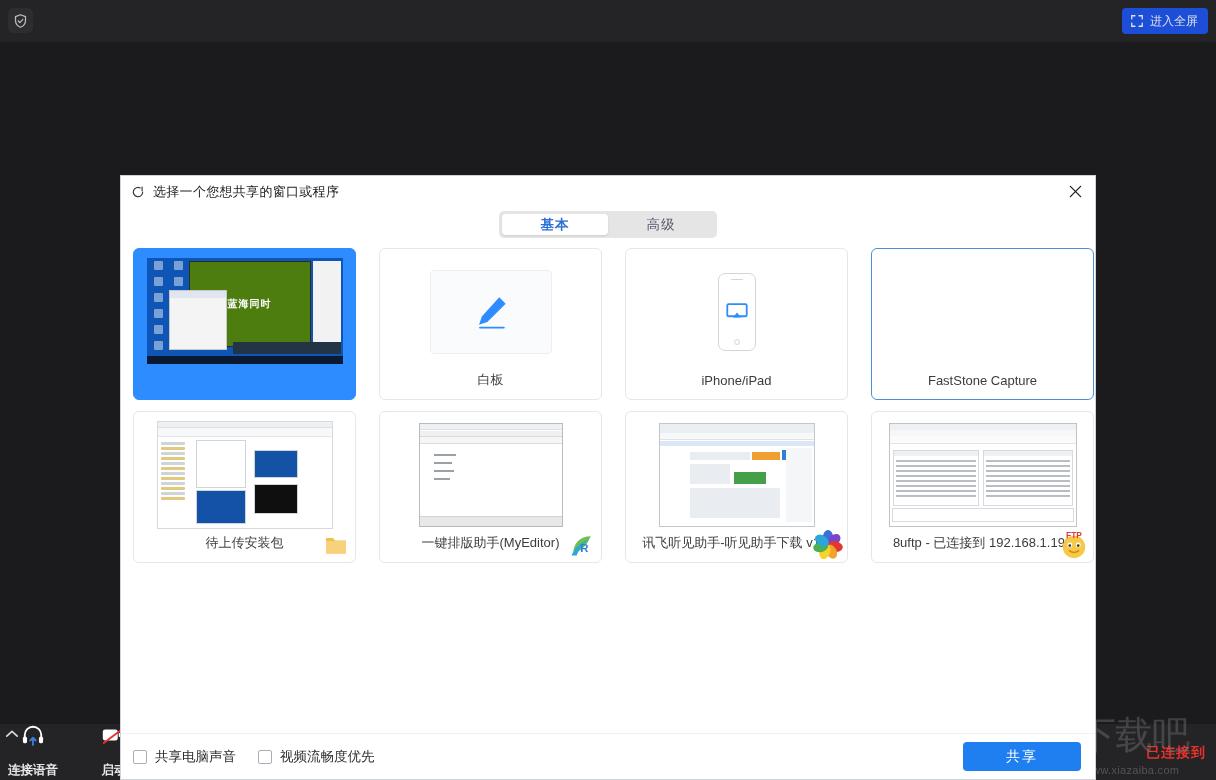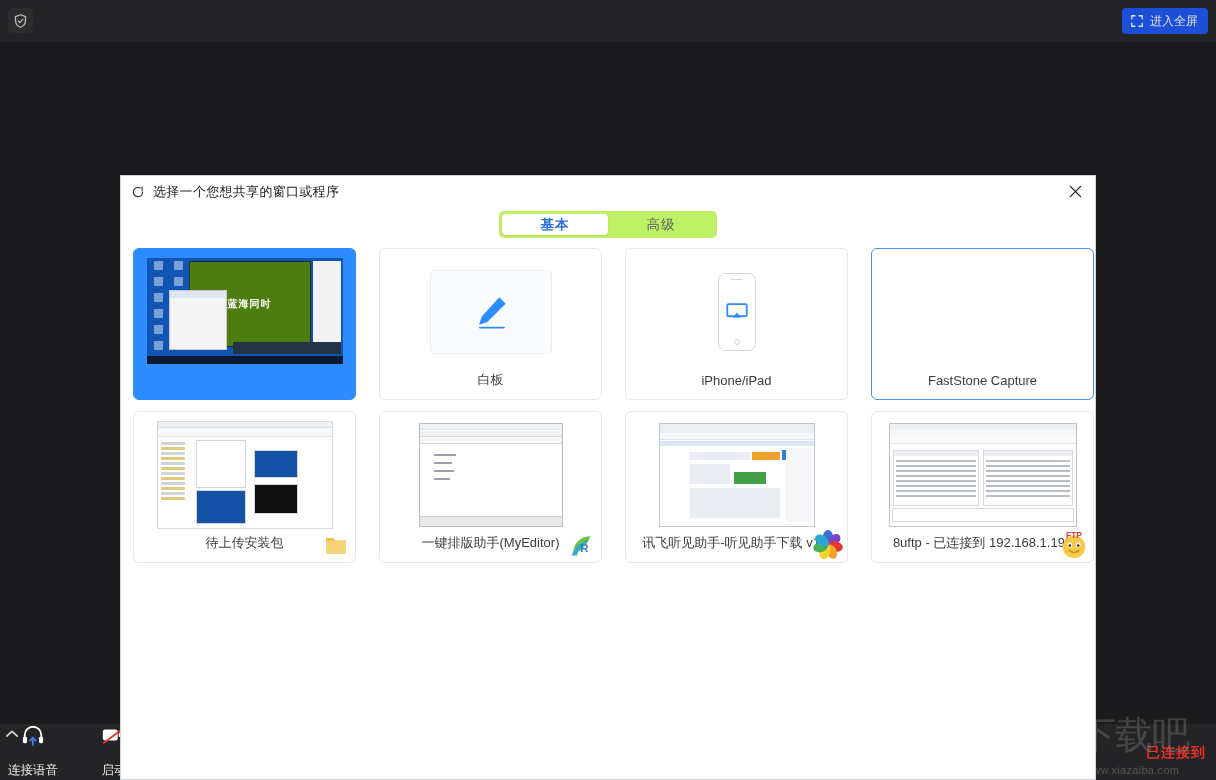--- a/index.html
+++ b/index.html
@@ -50,21 +50,21 @@
     background: #242426;
   }
   .tb-item {
     position: absolute;
     bottom: 2px;
     display: flex; flex-direction: column; align-items: center;
     color: #e8e8e8; font-size: 12.5px;
     cursor: pointer;
     white-space: nowrap;
   }
-  .tb-item .tb-label { margin-top: 18px; line-height: 1.1; }
+  .tb-item .tb-label { margin-top: 18px; line-height: 1.1; font-weight: bold; }
   #tb-audio { left: 4px; width: 58px; }
   #tb-chevron {
     left: 62px; bottom: 22px; width: 24px; height: 20px;
     display: flex; align-items: center; justify-content: center;
     color: #dcdcdc; cursor: pointer;
   }
   #tb-video { left: 88px; width: 52px; }
   #end-meeting {
     position: absolute; right: 10px; bottom: 18px;
     color: #e8322b; font-size: 14px; font-weight: bold;
@@ -125,21 +125,21 @@
   }
 
   
   #tab-bar {
     flex: 0 0 auto;
     display: flex; justify-content: center;
     padding-top: 3px; padding-bottom: 10px;
   }
   #tab-group {
     display: flex;
-    background: #bef264;
+    background: #e5e5e5;
     border-radius: 5px;
     padding: 3px;
     width: 218px;
     height: 27px;
   }
   .tab {
     flex: 1;
     display: flex; align-items: center; justify-content: center;
     font-size: 13.5px;
     color: #56596a;
@@ -678,14 +678,25 @@
           <circle cx="20.5" cy="16" r="2.6" fill="#fff"></circle>
             <circle cx="20.5" cy="16.6" r="1.4" fill="#333"></circle>
           <path d="M11 22 q5 4 10 0" stroke="#d4890f" stroke-width="1.6" fill="none" stroke-linecap="round"></path>
           <text x="16" y="9" text-anchor="middle" font-family="Liberation Sans, sans-serif" font-size="9" font-weight="bold" fill="#e03b2f">FTP</text>
         </svg>
       </div>
     </div>
 
   </div>
 
+  <div id="dialog-footer">
+    <label class="chk-wrap">
+      <span class="chk-box"></span>
+      <span>共享电脑声音</span>
+    </label>
+    <label class="chk-wrap">
+      <span class="chk-box"></span>
+      <span>视频流畅度优先</span>
+    </label>
+    <button id="share-button">共享</button>
+  </div>
 
 </div>
 
 </body></html>

